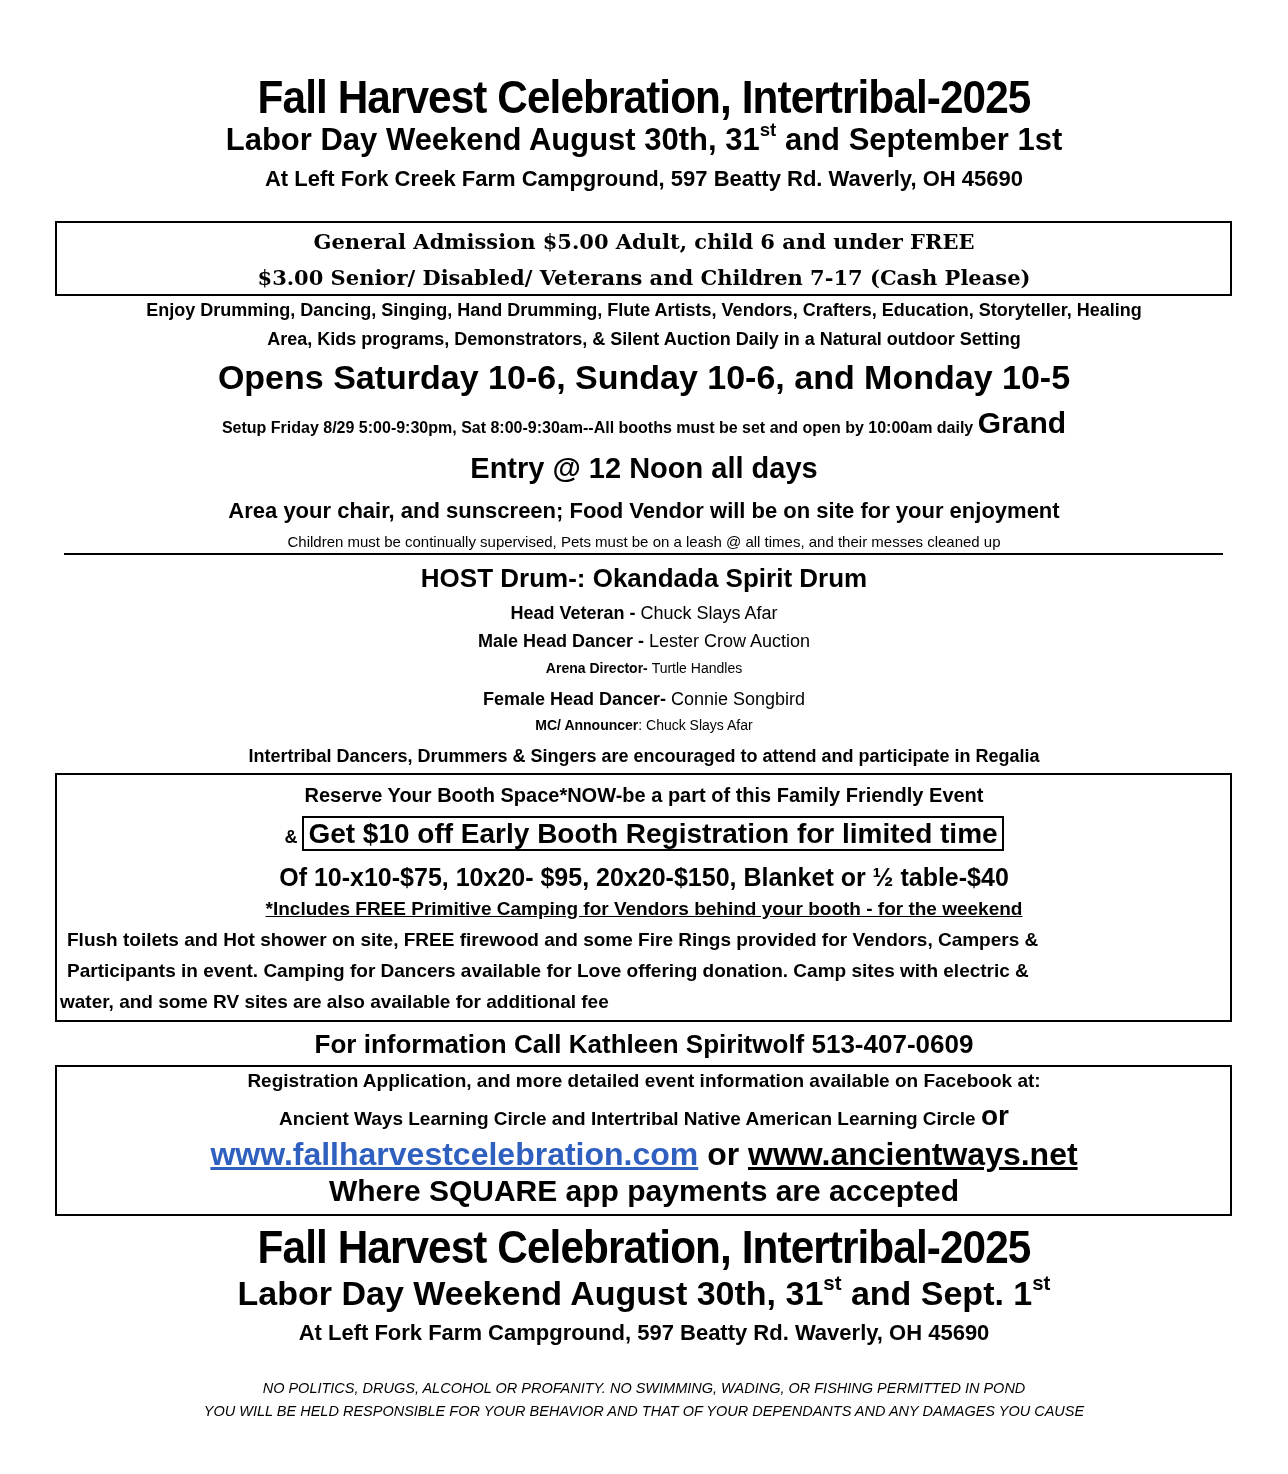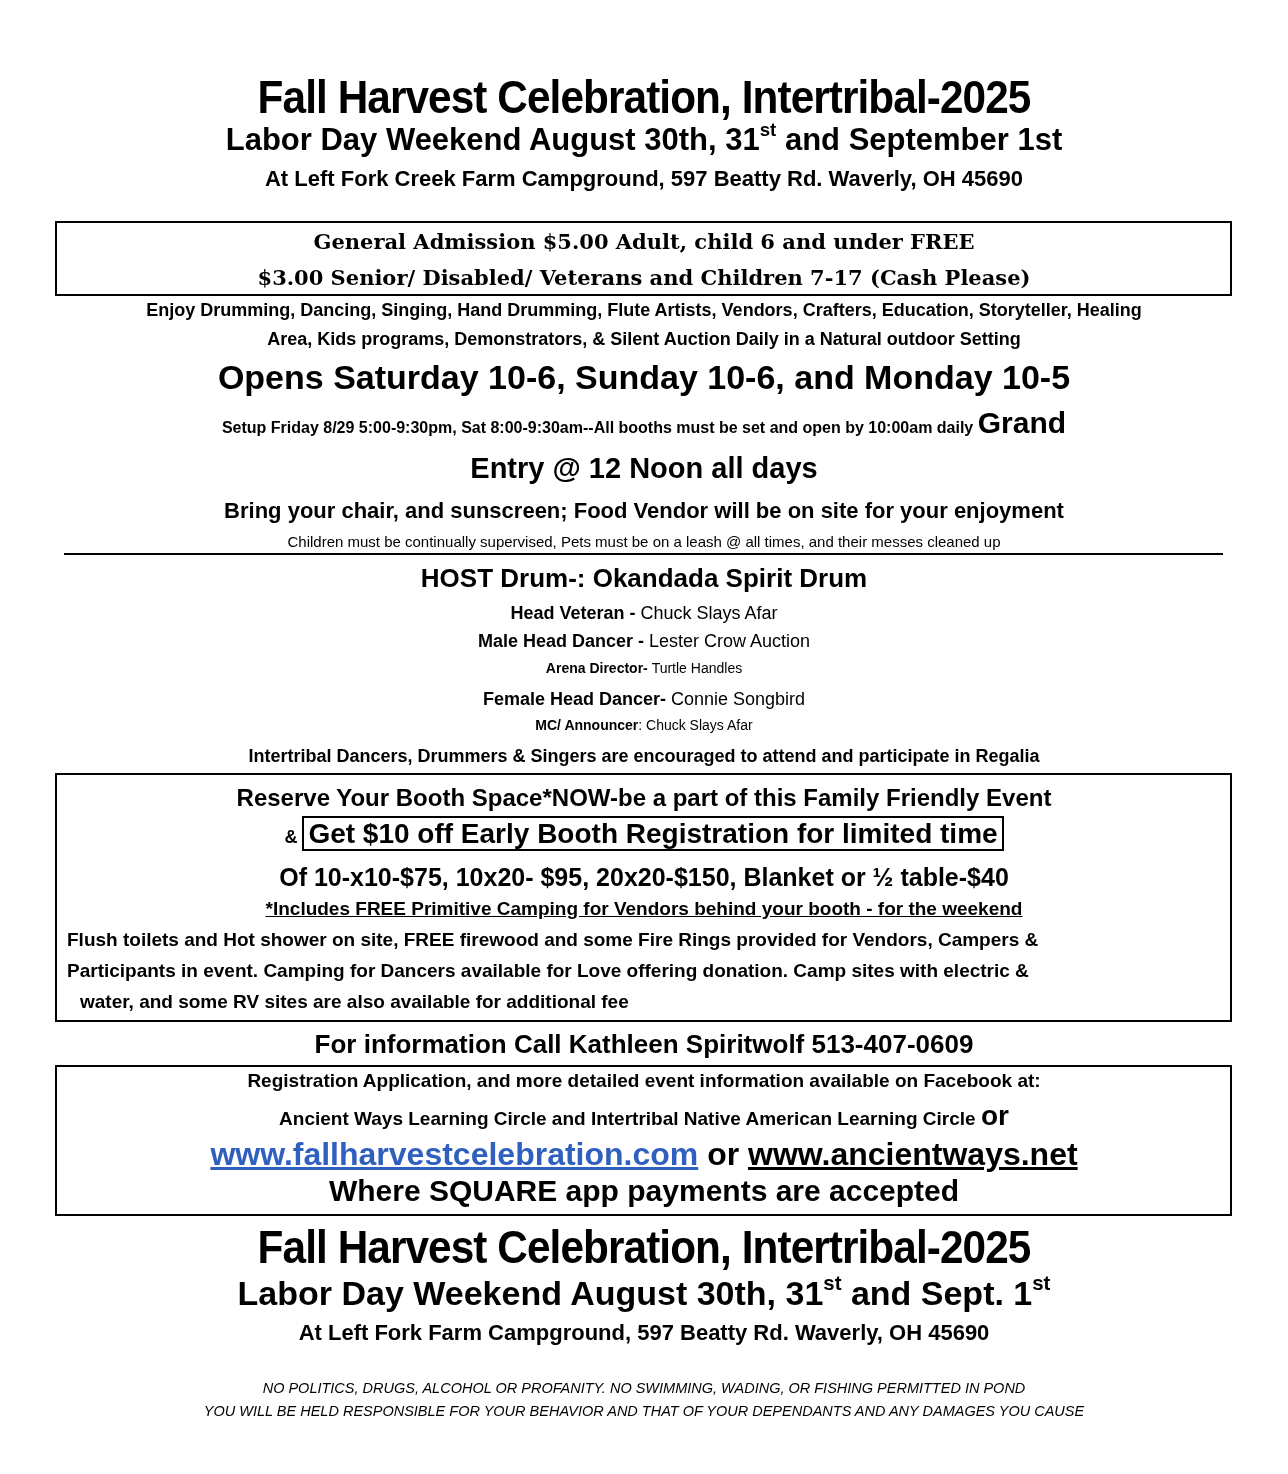--- a/index.html
+++ b/index.html
@@ -31,40 +31,40 @@
 <div class="box" style="left:55px; top:221px; width:1177px; height:75px;"></div>
 <div class="c ser" style="top:229px; font-size:21px;">General Admission $5.00 Adult, child 6 and under FREE</div>
 <div class="c ser" style="top:265px; font-size:21px;">$3.00 Senior/ Disabled/ Veterans and Children 7-17 (Cash Please)</div>
 
 <div class="c cal" style="top:300px; font-size:18px;">Enjoy Drumming, Dancing, Singing, Hand Drumming, Flute Artists, Vendors, Crafters, Education, Storyteller, Healing</div>
 <div class="c cal" style="top:329px; font-size:18px;">Area, Kids programs, Demonstrators, &amp; Silent Auction Daily in a Natural outdoor Setting</div>
 
 <div class="c imp" style="top:358px; font-size:34px;">Opens Saturday 10-6, Sunday 10-6, and Monday 10-5</div>
 <div class="c cal" style="top:406px; font-size:16px;"><span>Setup Friday 8/29 5:00-9:30pm, Sat 8:00-9:30am--All booths must be set and open by 10:00am  daily </span><span style="font-size:30px;">Grand</span></div>
 <div class="c cal" style="top:452px; font-size:29px;">Entry @ 12 Noon all days</div>
-<div class="c cal" style="top:498px; font-size:22px;">Bring your chair, and sunscreen; Food Vendor will be on site for your enjoyment</div>
+<div class="c cal" style="top:498px; font-size:22px;">Area your chair, and sunscreen; Food Vendor will be on site for your enjoyment</div>
 <div class="c cal reg" style="top:533px; font-size:15px;">Children must be continually supervised, Pets must be on a leash @ all times, and their messes cleaned up</div>
 <div class="hr" style="left:64px; top:553px; width:1159px;"></div>
 
 <div class="c cal" style="top:563px; font-size:26px;">HOST Drum-: Okandada Spirit Drum</div>
 <div class="c cal" style="top:603px; font-size:18px;"><span>Head Veteran - </span><span class="reg">Chuck Slays Afar</span></div>
 <div class="c cal" style="top:631px; font-size:18px;"><span>Male Head Dancer - </span><span class="reg">Lester Crow Auction</span></div>
 <div class="c cal" style="top:660px; font-size:14px;"><span>Arena Director- </span><span class="reg">Turtle Handles</span></div>
 <div class="c cal" style="top:689px; font-size:18px;"><span>Female Head Dancer- </span><span class="reg">Connie Songbird</span></div>
 <div class="c cal" style="top:717px; font-size:14px;"><span>MC/ Announcer</span><span class="reg">: Chuck Slays Afar</span></div>
 <div class="c cal" style="top:746px; font-size:18px;">Intertribal Dancers, Drummers &amp; Singers are encouraged to attend and participate in Regalia</div>
 
 <div class="box" style="left:55px; top:773px; width:1177px; height:249px;"></div>
-<div class="c imp" style="top:784px; font-size:24px;">Reserve Your Booth Space*NOW-be a part of this Family Friendly Event</div>
+<div class="c imp" style="top:784px; font-size:20px;">Reserve Your Booth Space*NOW-be a part of this Family Friendly Event</div>
 <div class="c imp" style="top:818px; font-size:28px;"><span style="font-size:18px;">&amp; </span><span class="inline-box">Get $10 off Early Booth Registration for limited time</span></div>
 <div class="c imp" style="top:863px; font-size:25px;">Of 10-x10-$75, 10x20- $95, 20x20-$150, Blanket or ½ table-$40</div>
 <div class="c cal u" style="top:898px; font-size:19px;">*Includes FREE Primitive Camping for Vendors behind your booth - for the weekend</div>
 <div class="cal" style="position:absolute; left:67px; top:929px; font-size:19px; white-space:nowrap;">Flush toilets and Hot shower on site, FREE firewood and some Fire Rings provided for Vendors, Campers &amp;</div>
 <div class="cal" style="position:absolute; left:67px; top:960px; font-size:19px; white-space:nowrap;">Participants in event. Camping for Dancers available for Love offering donation. Camp sites with electric &amp;</div>
-<div class="cal" style="position:absolute; left:80px; top:991px; font-size:19px; white-space:nowrap;">water, and some RV sites are also available for additional fee</div>
+<div class="cal" style="position:absolute; left:60px; top:991px; font-size:19px; white-space:nowrap;">water, and some RV sites are also available for additional fee</div>
 
 <div class="c imp" style="top:1029px; font-size:26px;">For information Call Kathleen Spiritwolf 513-407-0609</div>
 <div class="box" style="left:55px; top:1065px; width:1177px; height:151px;"></div>
 <div class="c imp" style="top:1070px; font-size:19px;">Registration Application, and more detailed event information available on Facebook at:</div>
 <div class="c imp" style="top:1100px; font-size:19px;"><span>Ancient Ways Learning Circle and Intertribal Native American Learning Circle </span><span style="font-size:28px;">or</span></div>
 <div class="c imp" style="top:1136px; font-size:32px;"><a class="link">www.fallharvestcelebration.com</a><span> or </span><a class="link2">www.ancientways.net</a></div>
 <div class="c imp" style="top:1174px; font-size:30px;">Where SQUARE app payments are accepted</div>
 
 <div class="c imp title" style="top:1220px;">Fall Harvest Celebration, Intertribal-2025</div>
 <div class="c imp sub" style="top:1274px; font-size:34px;"><span>Labor Day Weekend August 30th, 31</span><sup>st</sup><span> and Sept. 1</span><sup>st</sup></div>

